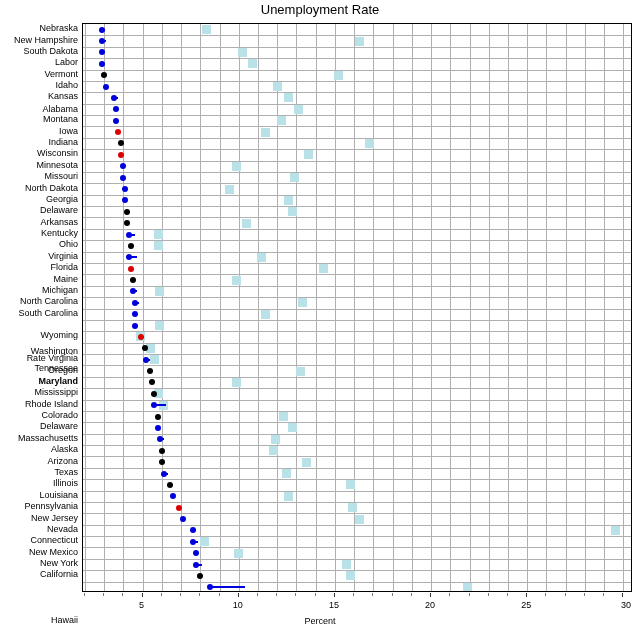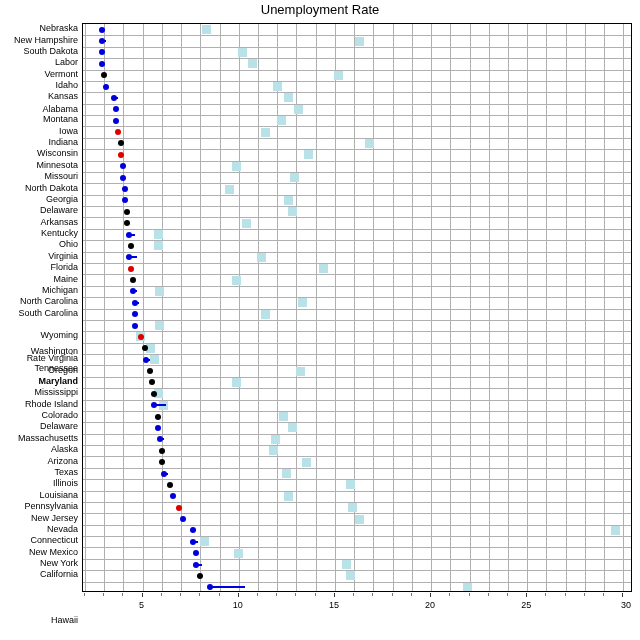--- a/index.html
+++ b/index.html
@@ -374,15 +374,16 @@
       <div class="xtick" style="left: 333.923px; background: rgb(51, 51, 51);"></div>
       <div class="xticklabel" style="left: 318.923px;">15</div>
       <div class="xtick" style="left: 430.077px; background: rgb(51, 51, 51);"></div>
       <div class="xticklabel" style="left: 415.077px;">20</div>
       <div class="xtick" style="left: 526.231px; background: rgb(51, 51, 51);"></div>
       <div class="xticklabel" style="left: 511.231px;">25</div>
       <div class="xtick" style="left: 622.385px; background: rgb(51, 51, 51);"></div>
       <div class="xticklabel" style="left: 611px;">30</div>
     </div>
 
+  <div class="xaxis-title">Percent</div>
 
 
 </div>
 
 </body></html>

